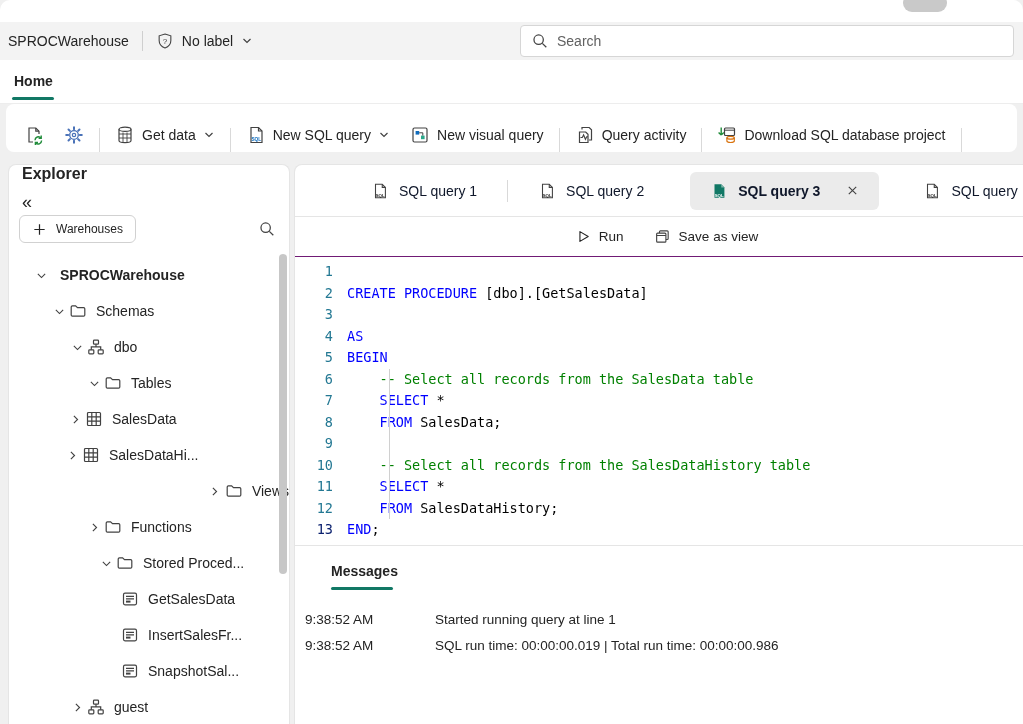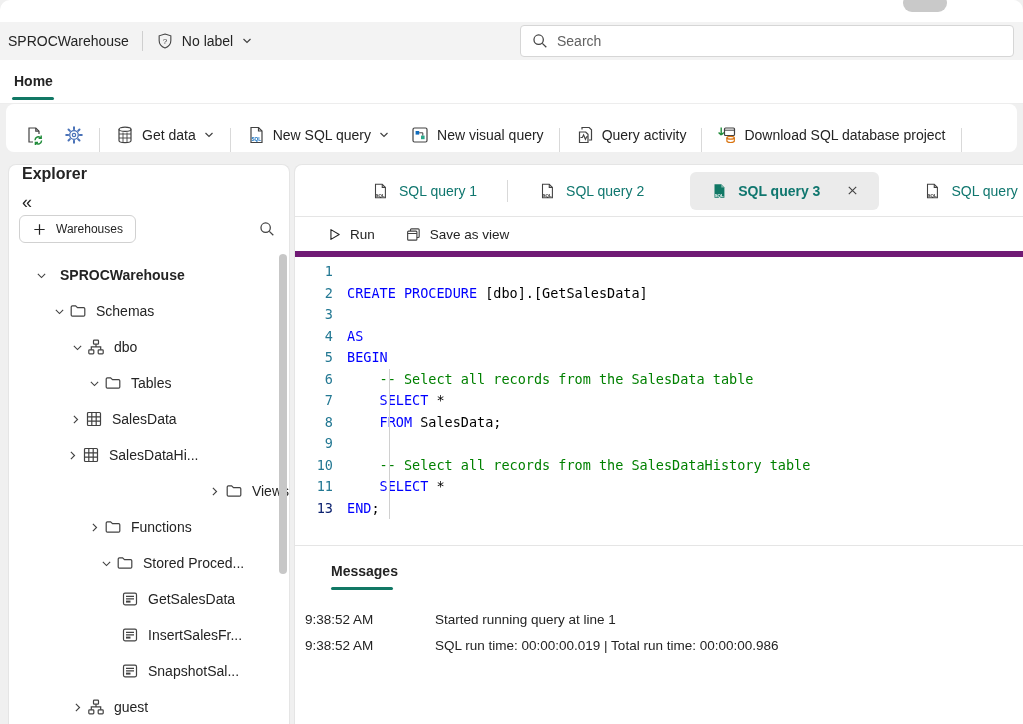--- a/index.html
+++ b/index.html
@@ -37,25 +37,25 @@
   .tree-row { height:36px; display:flex; align-items:center; font-size:14px; color:#242424; cursor:pointer; }
   .tree-row .chev { width:16px; display:inline-flex; justify-content:center; flex:none; }
   .tree-row .node-icon { width:18px; margin-left:2px; margin-right:9px; flex:none; display:inline-flex; }
   .tree-row .no-icon { margin-left:2px; margin-right:9px; }
   .tree-row .lbl { white-space:nowrap; }
   .tree-row .bold { font-weight:700; }
   .explorer-scrollbar { position:absolute; right:2px; top:89px; width:8px; height:320px; background:#c7c7c7; border-radius:4px; }
   
   .main { position:absolute; top:164px; left:294px; width:729px; height:560px; background:#fff; border:1px solid #e5e5e5; border-right:none; border-bottom:none; border-radius:8px 0 0 0; overflow:hidden; }
   .tab-bar { height:52px; border-bottom:1px solid #e5e5e5; display:flex; align-items:center; padding-left:56px; overflow:hidden; white-space:nowrap; }
-  .qtab { display:flex; align-items:center; gap:10px; height:38px; padding:0 20px; font-size:14px; color:#0f766e; border-radius:6px; cursor:pointer; flex:none; }
+  .qtab { display:flex; align-items:center; gap:10px; height:38px; padding:0 20px; font-size:14px; color:#0f172a; border-radius:6px; cursor:pointer; flex:none; }
   .qtab.active { background:#ebebeb; font-weight:700; }
   .qtab .close { margin-left:16px; display:inline-flex; cursor:pointer; }
   .tab-sep { width:1px; height:22px; background:#d9d9d9; margin:0 10px; flex:none; }
-  .run-bar { height:40px; border-bottom:6px solid #701a75; display:flex; align-items:center; padding-left:32px; gap:30px; }
+  .run-bar { height:40px; border-bottom:1px solid #701a75; display:flex; align-items:center; padding-left:16px; gap:30px;justify-content:center; }
   .run-btn { display:flex; align-items:center; gap:8px; font-size:13.5px; color:#242424; background:none; border:none; font-family:inherit; cursor:pointer; }
   
   .editor { position:relative; height:288px; padding-top:4px; font-family:"DejaVu Sans Mono","Liberation Mono",monospace; font-size:13.5px; }
   .code-line { display:flex; height:21.5px; line-height:21.5px; }
   .ln { width:52px; text-align:right; padding-right:14px; color:#237893; flex:none; }
   .ln.active { color:#0b216f; }
   .code-text { white-space:pre; }
   .t-kw { color:#0000ff; }
   .t-cm { color:#008000; }
   .t-pl { color:#000000; }
@@ -508,20 +508,24 @@
       </div>
       <div class="code-line">
         <span class="ln">10</span>
         <span class="code-text"><span class="t-pl">    </span><span class="t-cm">-- Select all records from the SalesDataHistory table</span></span>
       </div>
       <div class="code-line">
         <span class="ln">11</span>
         <span class="code-text"><span class="t-pl">    </span><span class="t-kw">SELECT</span><span class="t-pl"> *</span></span>
       </div>
       <div class="code-line">
+        <span class="ln">12</span>
+        <span class="code-text"><span class="t-pl">    </span><span class="t-kw">FROM</span><span class="t-pl"> SalesDataHistory;</span></span>
+      </div>
+      <div class="code-line">
         <span class="ln active">13</span>
         <span class="code-text"><span class="t-kw">END</span><span class="t-pl">;</span></span>
       </div>
     </div>
   <div class="results">
     <div class="results-tab">
       <div class="results-tab-label">Messages</div>
       <div class="results-underline"></div>
     </div>
     <div class="msg-rows" id="msg-rows">

